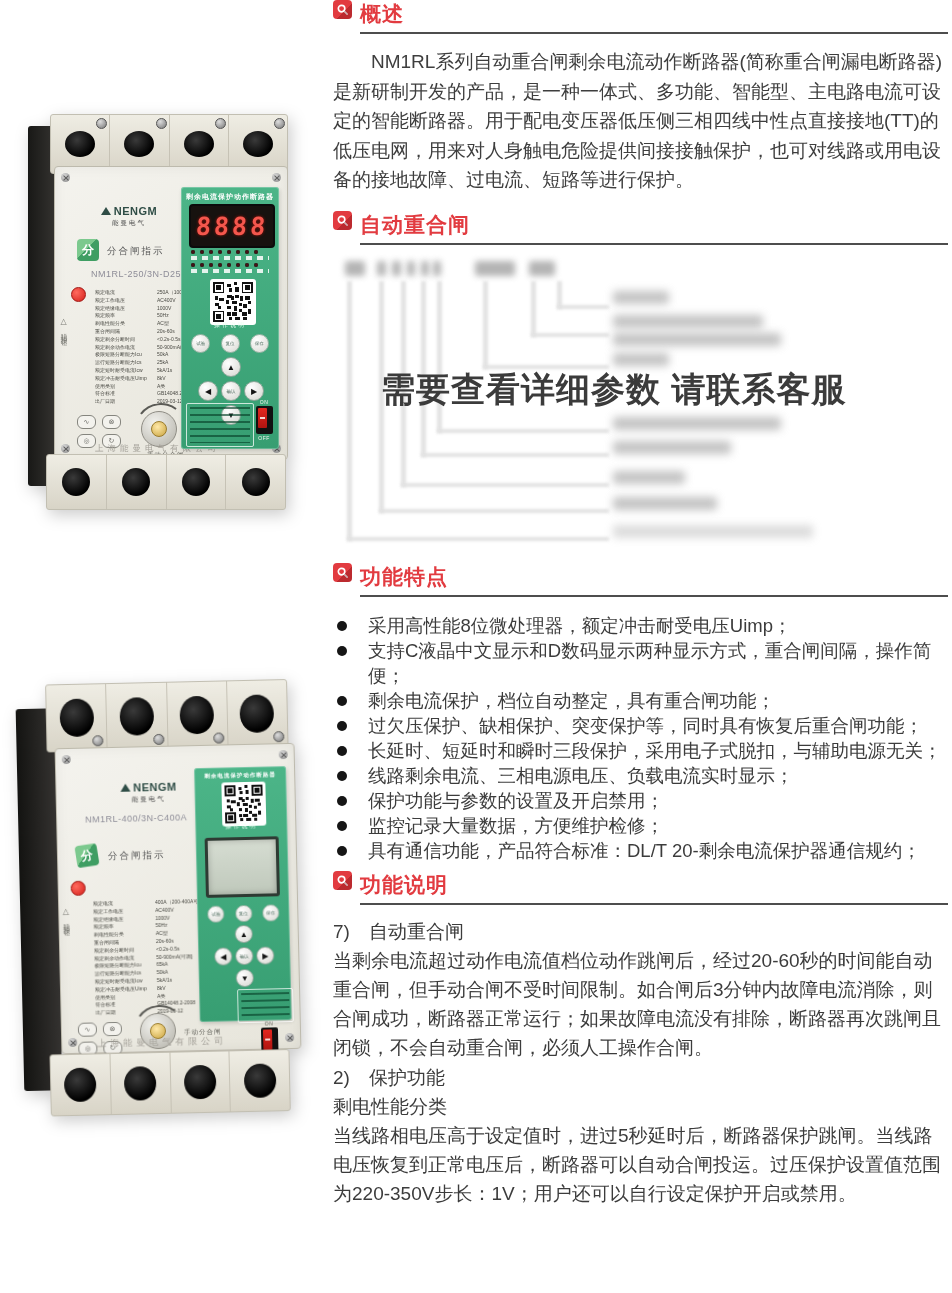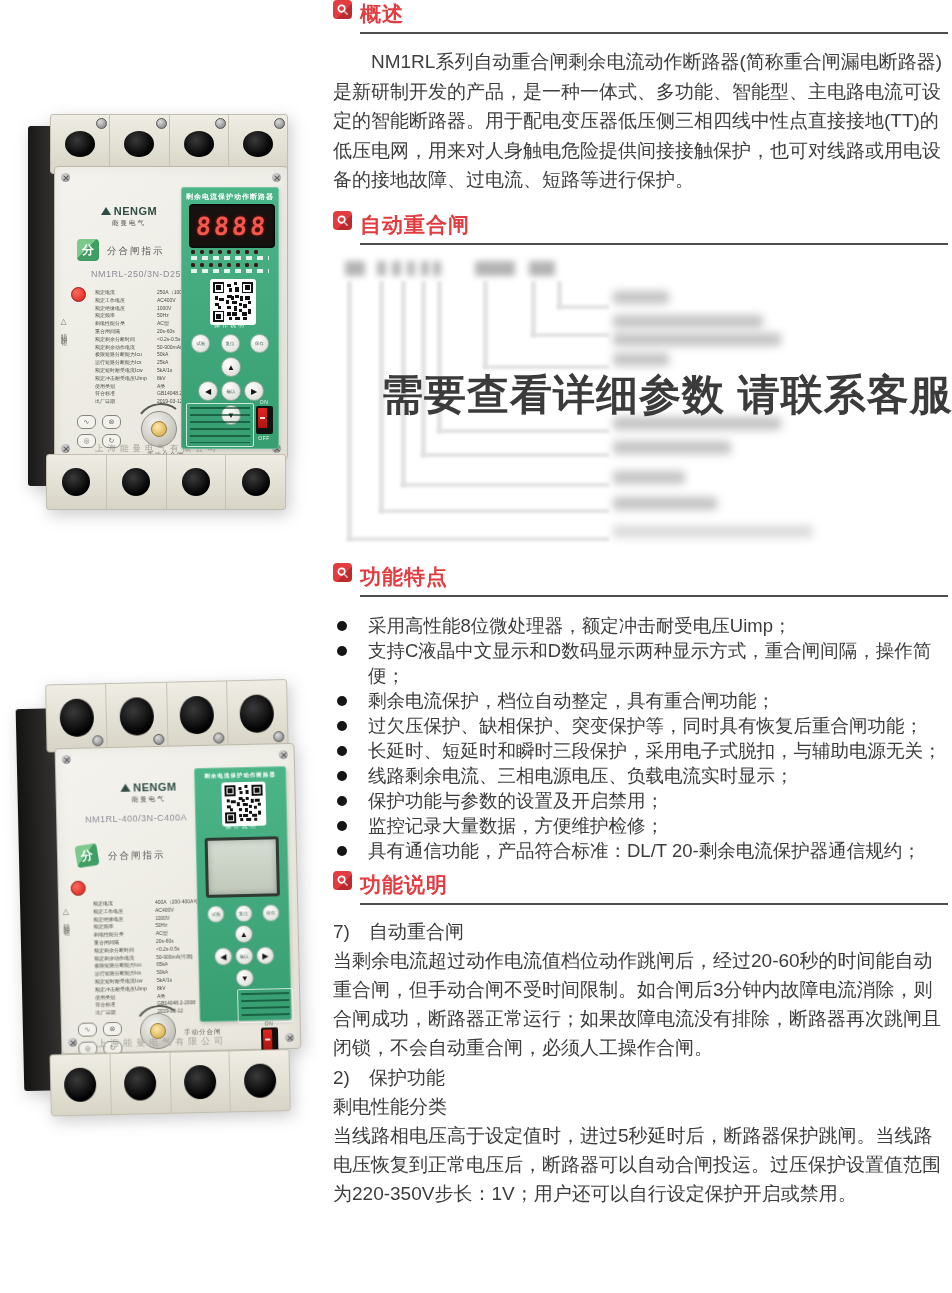--- a/index.html
+++ b/index.html
@@ -15,21 +15,21 @@
   .sec-title{font-size:21px;font-weight:600;color:#e23b40;letter-spacing:1px;}
   .sec-rule{border:none;border-top:2px solid #4d4d4d;margin:5px 0 0 27px;}
   .para{margin:13px 0 0 0;font-size:19px;line-height:29.5px;color:#3e3e3e;text-indent:2em;}
 
   
   .diagram{position:relative;height:296px;margin-top:10px;}
   .blr{position:absolute;background:#9c9c9c;height:13px;filter:blur(4px);opacity:.6;border-radius:2px;}
   .code{position:absolute;top:6px;height:15px;background:#8c8c8c;filter:blur(3px);opacity:.65;border-radius:2px;}
   .vln{position:absolute;width:5px;background:#e2e2e2;filter:blur(1.5px);top:26px;}
   .hln{position:absolute;height:4px;background:#e2e2e2;filter:blur(1.5px);}
-  .overlay-notice{position:absolute;left:48px;top:112px;width:520px;font-size:42px;font-weight:600;
+  .overlay-notice{position:absolute;left:48px;top:112px;width:520px;font-size:34px;font-weight:600;
       color:#3b3b3b;letter-spacing:1px;white-space:nowrap;}
 
   
   .feats{margin:16px 0 0 4px;padding:0;list-style:none;}
   .feat{display:flex;gap:21px;font-size:18.5px;line-height:25px;color:#3c3c3c;margin:0;}
   .feat .dot{width:10px;height:10px;border-radius:50%;background:#151515;flex:none;margin-top:8px;}
 
   .fd{margin-top:12px;}
   .fd-line{margin:0;font-size:19px;line-height:29.2px;color:#3c3c3c;}
 

